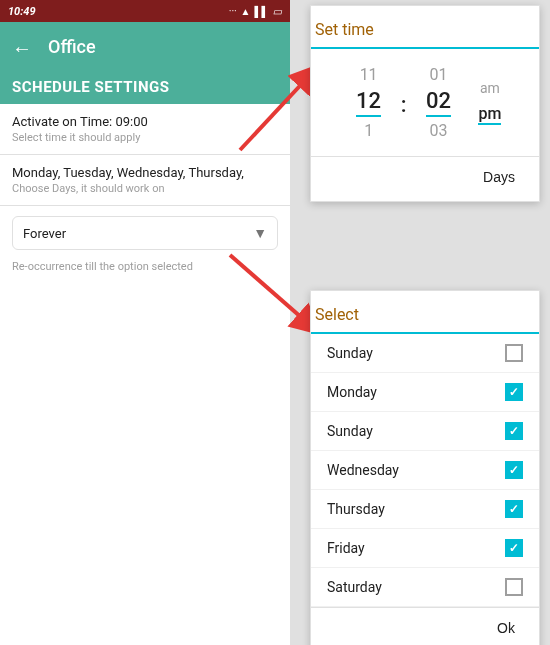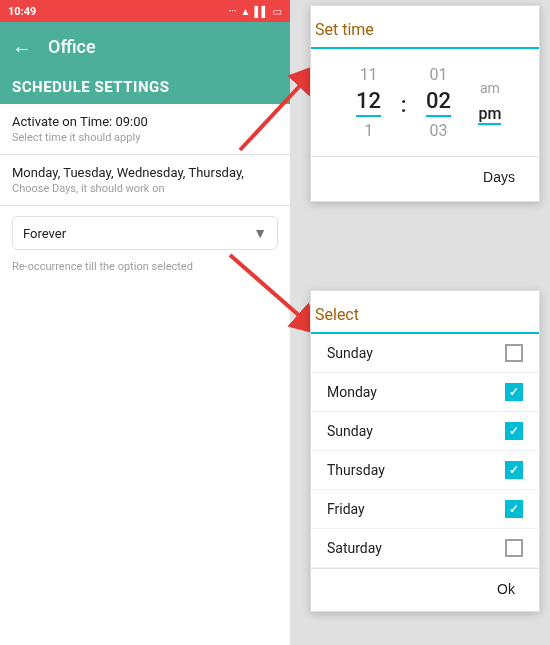--- a/index.html
+++ b/index.html
@@ -17,28 +17,29 @@
       position: absolute;
       left: 0;
       top: 0;
       width: 290px;
       height: 645px;
       background: #fff;
       overflow: hidden;
     }
 
     .status-bar {
-      background: #ef4444;
+      background: #7f1d1d;
       color: #fff;
       height: 22px;
       display: flex;
       align-items: center;
       justify-content: space-between;
       padding: 4px 8px;
       font-size: 11px;
+      font-style: italic;
     }
     .status-bar .time { font-weight: bold; }
     .status-icons { display: flex; align-items: center; gap: 4px; font-size: 10px; }
 
     .app-bar {
       background: #4CAF9A;
       height: 48px;
       display: flex;
       align-items: center;
       padding: 0 12px;
@@ -348,20 +349,24 @@
     <div class="select-item">
       <span class="day-label">Monday</span>
       <div class="checkbox checked"></div>
     </div>
 
     <div class="select-item">
       <span class="day-label">Sunday</span>
       <div class="checkbox checked"></div>
     </div>
 
+    <div class="select-item">
+      <span class="day-label">Wednesday</span>
+      <div class="checkbox checked"></div>
+    </div>
 
     <div class="select-item">
       <span class="day-label">Thursday</span>
       <div class="checkbox checked"></div>
     </div>
 
     <div class="select-item">
       <span class="day-label">Friday</span>
       <div class="checkbox checked"></div>
     </div>

